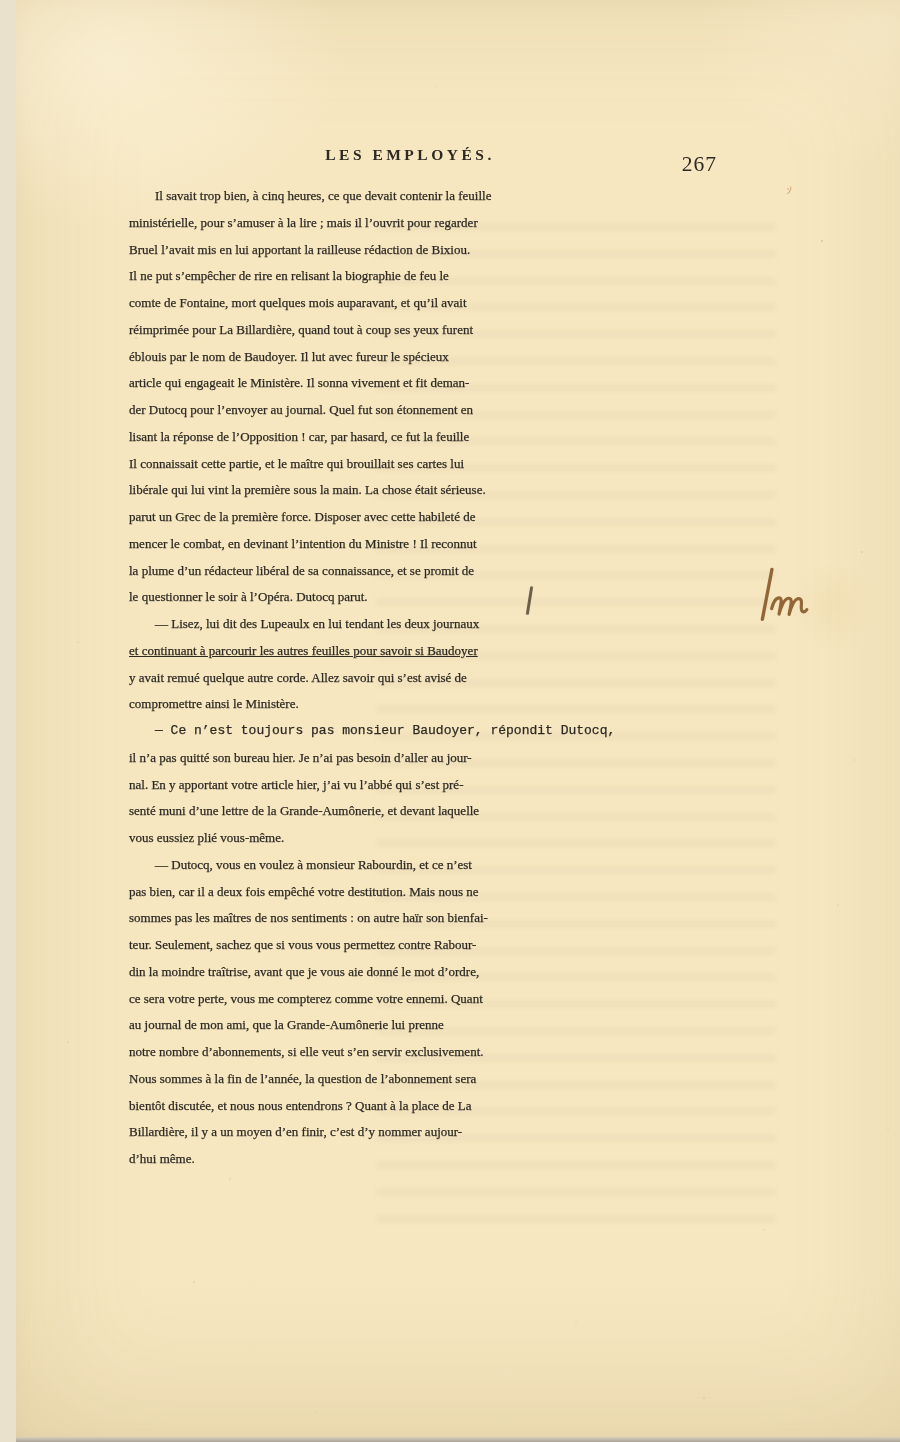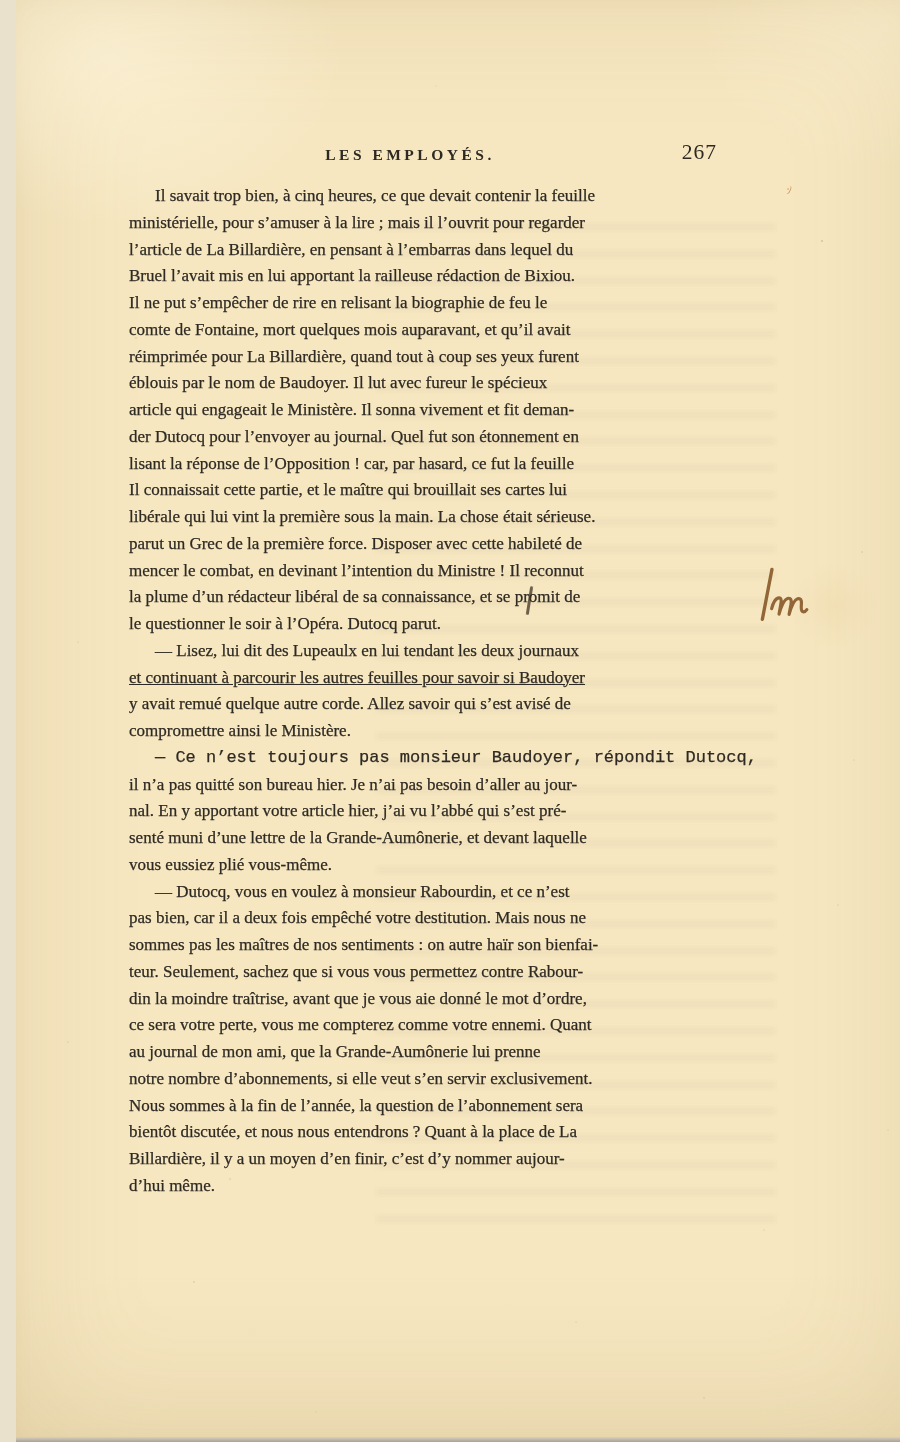--- a/index.html
+++ b/index.html
@@ -50,24 +50,24 @@
     position:absolute;left:360px;top:210px;width:400px;height:1030px;
     background:repeating-linear-gradient(180deg,
       rgba(125,108,78,0) 0 13px, rgba(125,108,78,.045) 13px 21px, rgba(125,108,78,0) 21px 26.8px);
     filter:blur(2px);pointer-events:none;
   }
   .header{position:absolute;left:113px;top:140px;width:588px;height:34px;}
   .running-title{
     position:absolute;left:0;right:26px;top:6px;text-align:center;
     font-size:15.5px;font-weight:bold;letter-spacing:3.5px;
   }
-  .page-number{position:absolute;right:0;top:0;font-size:21.5px;letter-spacing:1px;}
+  .page-number{position:absolute;right:0;top:12px;font-size:21.5px;letter-spacing:1px;}
   .text-block{
     position:absolute;left:113px;top:183px;width:588px;
-    font-size:17px;line-height:26.75px;
+    font-size:13px;line-height:26.75px;
     -webkit-text-stroke:0.25px var(--ink,#2e2a23);
   }
   .paragraph{margin:0;}
   .line{display:block;white-space:nowrap;}
   .line.first{padding-left:26px;}
   
   .annotation{
     position:absolute;left:727px;top:566px;width:74px;height:66px;
     color:var(--annotation_ink,#8a5c2c);transform:rotate(-4deg);opacity:.92;
   }
@@ -99,21 +99,20 @@
 
   <div class="header">
     <span class="running-title">LES EMPLOYÉS.</span>
     <span class="page-number">267</span>
   </div>
 
   <div class="text-block" id="text-body">
       <div class="paragraph">
         <div class="line first" style="word-spacing: 0px;">Il savait trop bien, à cinq heures, ce que devait contenir la feuille</div>
         <div class="line" style="word-spacing: 0px;">ministérielle, pour s’amuser à la lire ; mais il l’ouvrit pour regarder</div>
-        <div class="line" style="word-spacing: 0px;">l’article de La Billardière, en pensant à l’embarras dans lequel du</div>
         <div class="line" style="word-spacing: 0px;">Bruel l’avait mis en lui apportant la railleuse rédaction de Bixiou.</div>
         <div class="line" style="word-spacing: 0px;">Il ne put s’empêcher de rire en relisant la biographie de feu le</div>
         <div class="line" style="word-spacing: 0px;">comte de Fontaine, mort quelques mois auparavant, et qu’il avait</div>
         <div class="line" style="word-spacing: 0px;">réimprimée pour La Billardière, quand tout à coup ses yeux furent</div>
         <div class="line" style="word-spacing: 0px;">éblouis par le nom de Baudoyer. Il lut avec fureur le spécieux</div>
         <div class="line" style="word-spacing: 0px;">article qui engageait le Ministère. Il sonna vivement et fit deman-</div>
         <div class="line" style="word-spacing: 0px;">der Dutocq pour l’envoyer au journal. Quel fut son étonnement en</div>
         <div class="line" style="word-spacing: 0px;">lisant la réponse de l’Opposition ! car, par hasard, ce fut la feuille</div>
         <div class="line" style="word-spacing: 0px;">Il connaissait cette partie, et le maître qui brouillait ses cartes lui</div>
         <div class="line" style="word-spacing: 0px;">libérale qui lui vint la première sous la main. La chose était sérieuse.</div>

